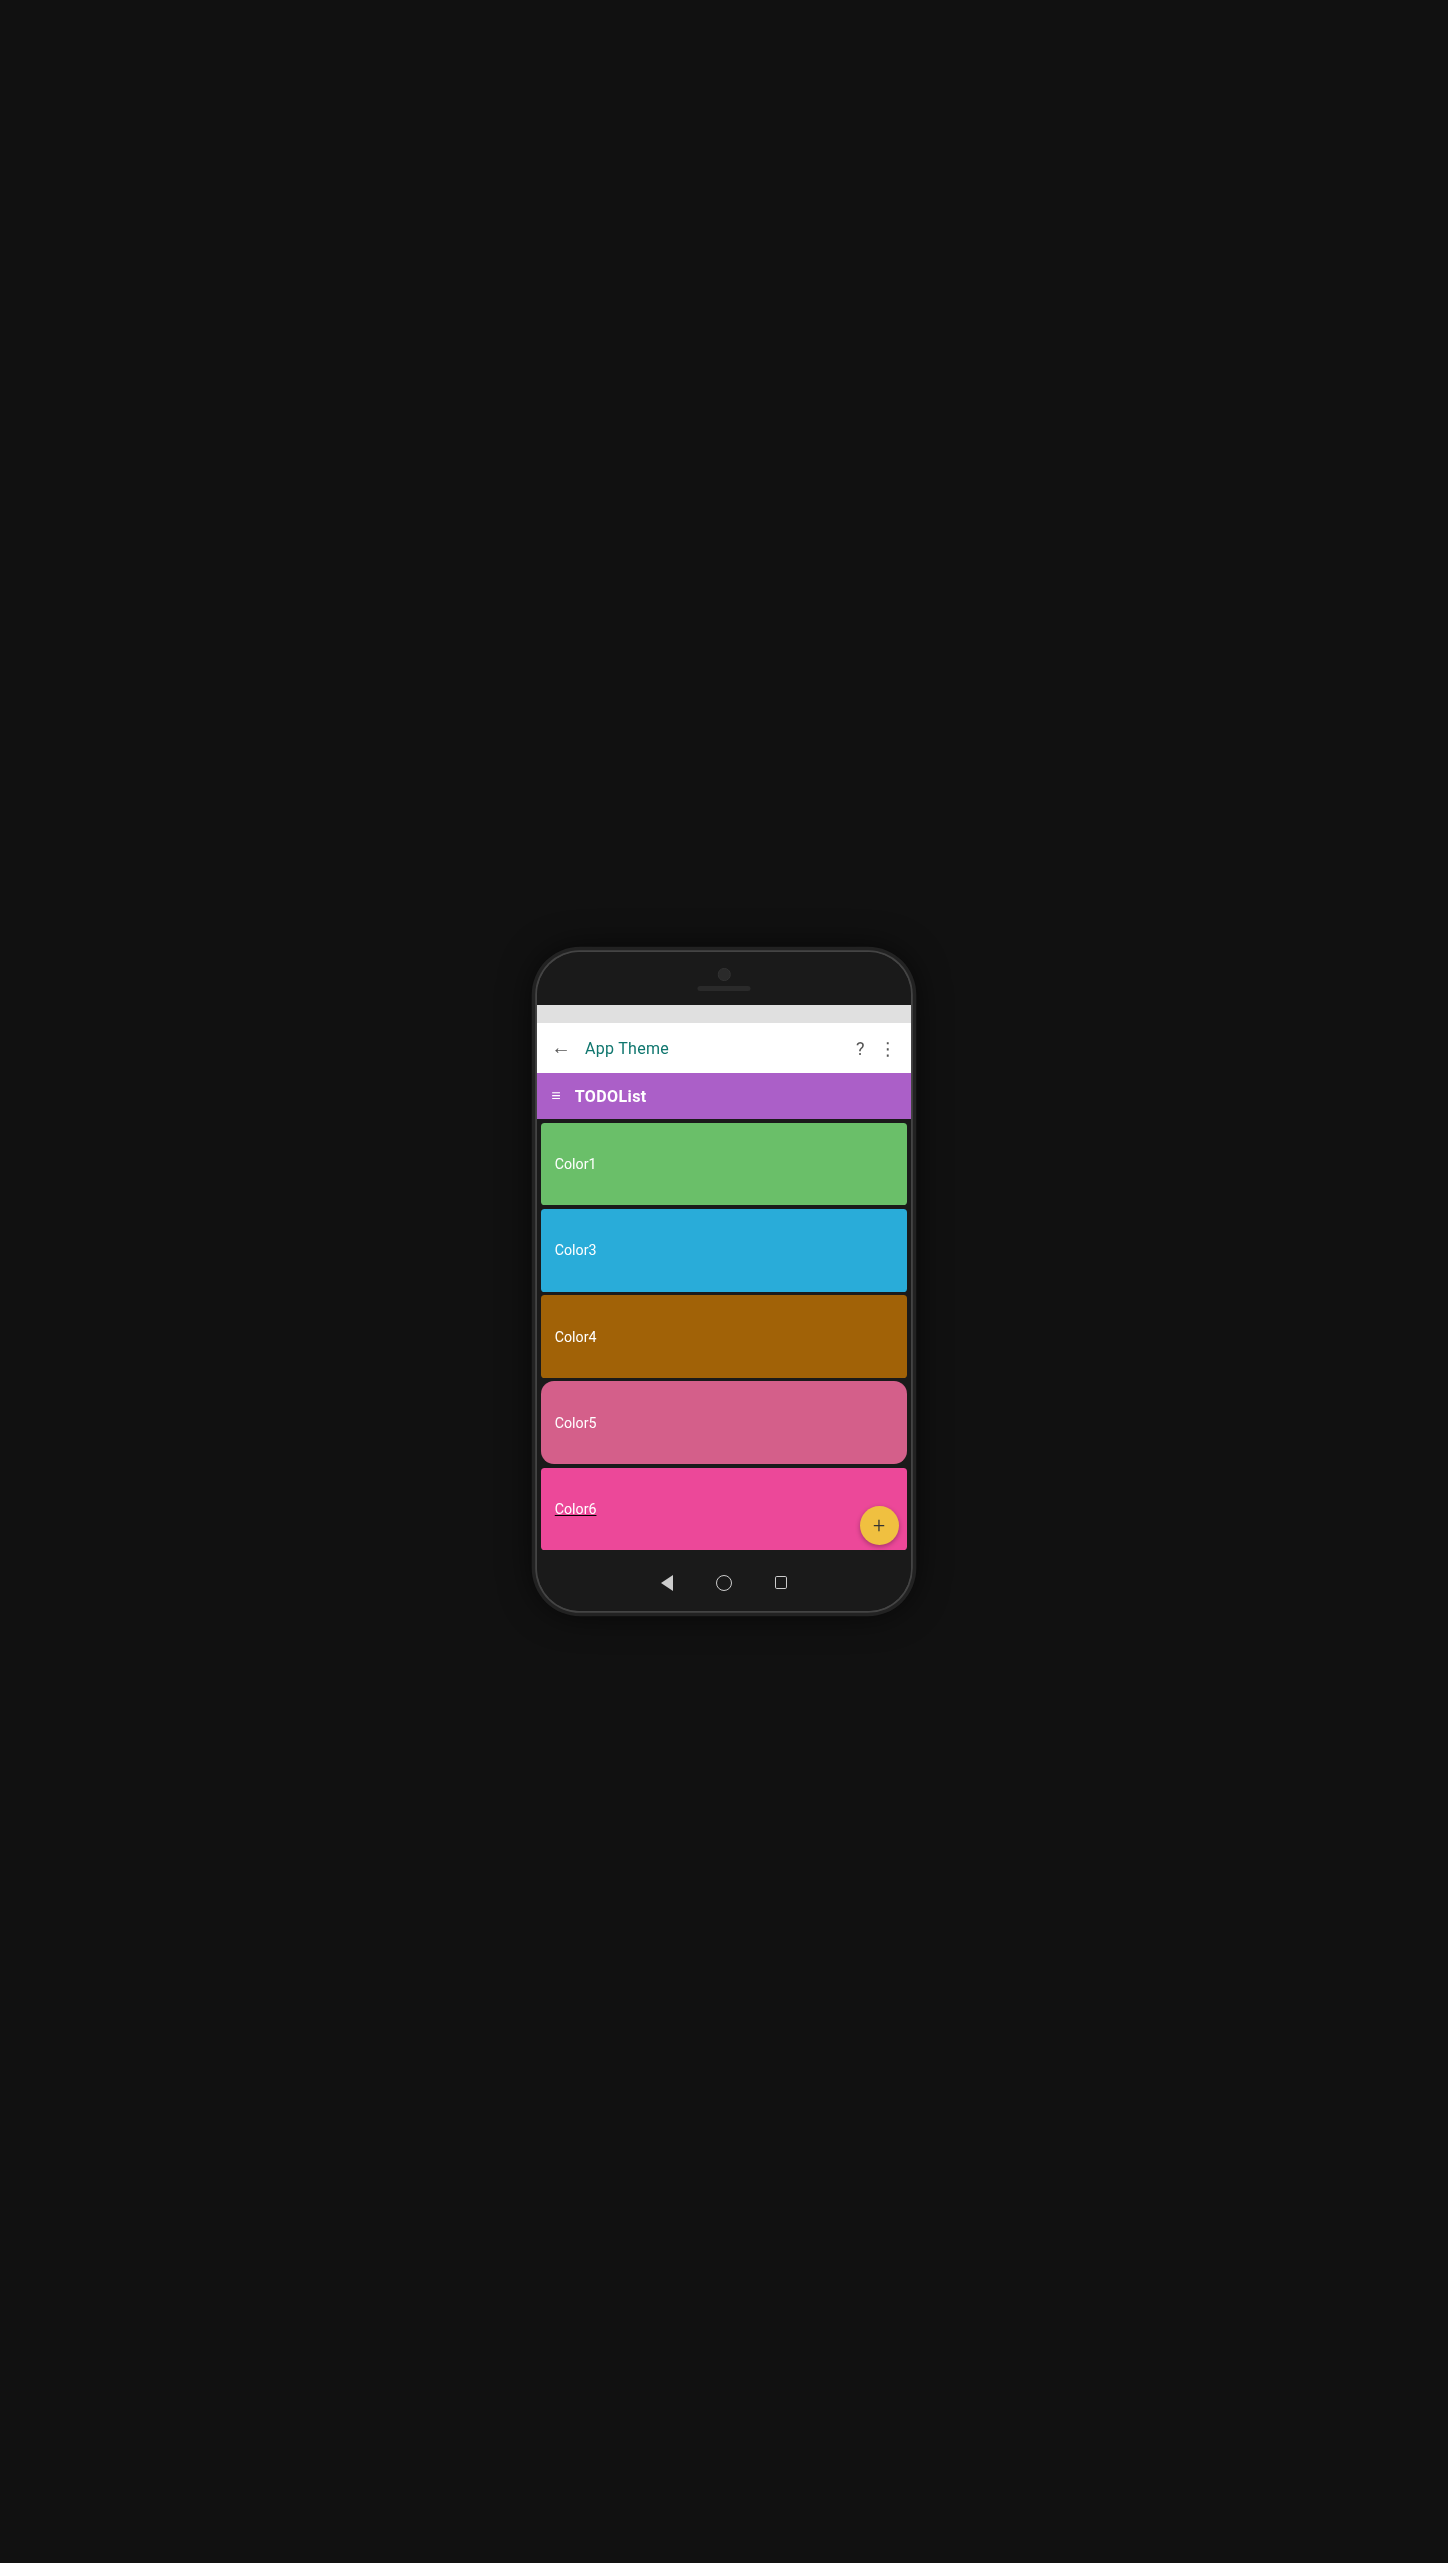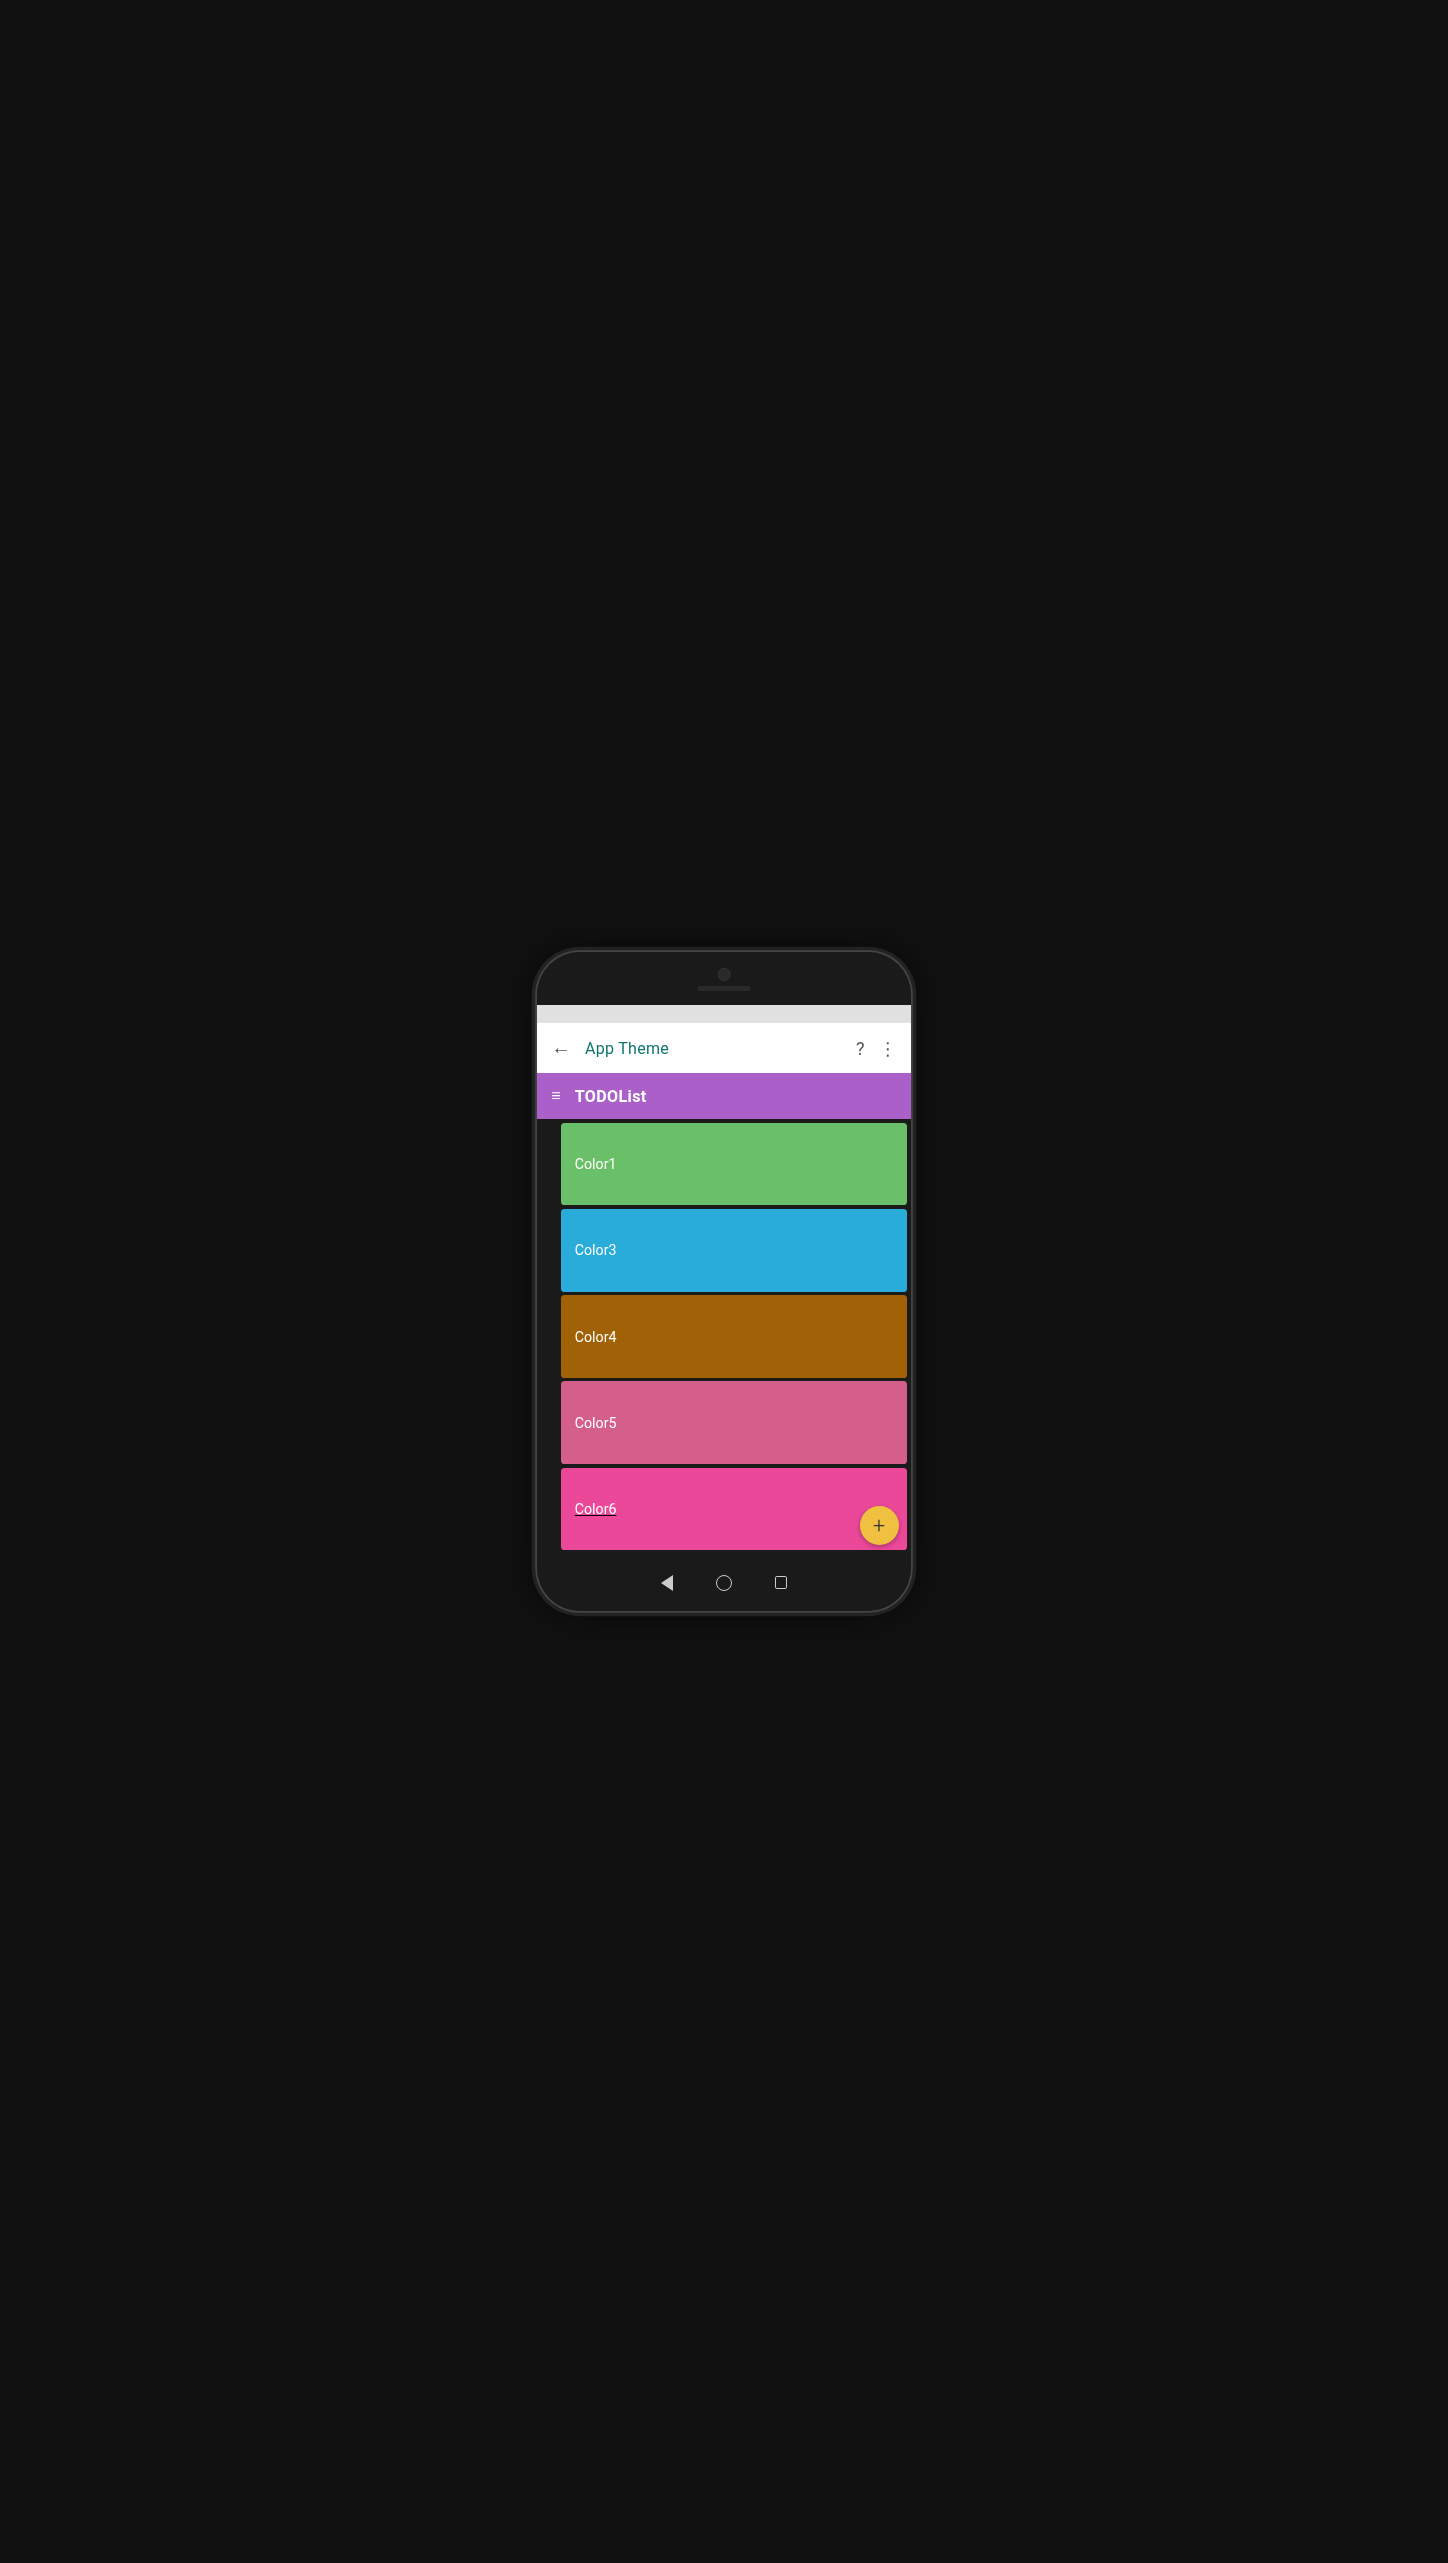--- a/index.html
+++ b/index.html
@@ -179,21 +179,20 @@
       position: relative;
     }
 
     .color-item {
       flex: 1;
       border-radius: 3.6px;
       display: flex;
       align-items: center;
       padding: 0 14.2px;
       min-height: 0;
-      margin-left: 20px;
     }
 
     .color-item-label {
       color: white;
       font-size: 14.2px;
       font-weight: 400;
     }
 
     .fab-button {
       position: absolute;
@@ -311,21 +310,21 @@
 
 
             <div class="color-item" style="background:#29acd9;">
               <span class="color-item-label">Color3</span>
             </div>
 
             <div class="color-item" style="background:#a16207;">
               <span class="color-item-label">Color4</span>
             </div>
 
-            <div class="color-item" style="background:#d45f8a;">
+            <div class="color-item" style="background:#d45f8a;border-radius:13px;">
               <span class="color-item-label">Color5</span>
             </div>
 
             <div class="color-item" style="background:#ec4899;text-decoration:underline;">
               <span class="color-item-label">Color6</span>
             </div>
 
             <div class="fab-button">+</div>
 
           </div>

